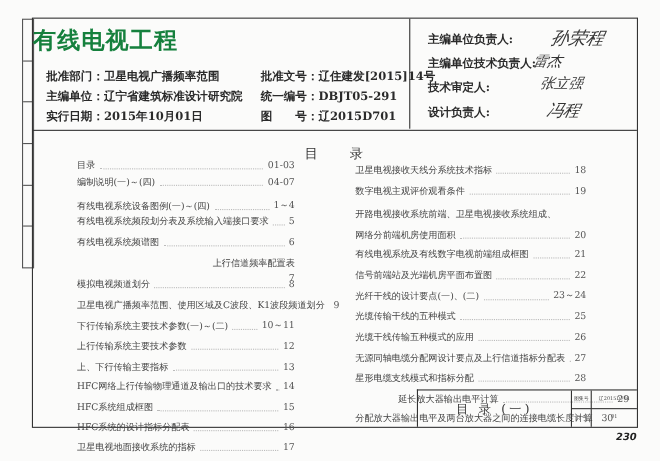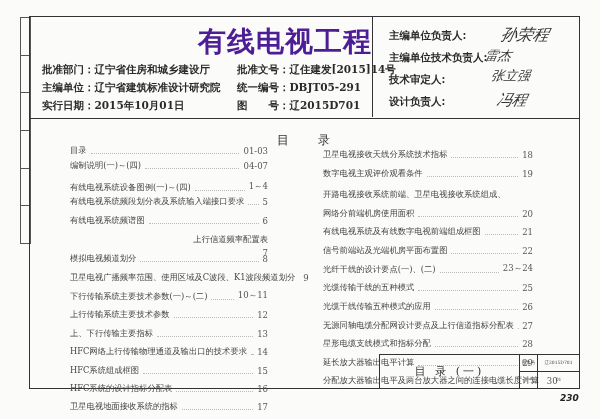--- a/index.html
+++ b/index.html
@@ -24,22 +24,22 @@
     position: absolute; left: 0; top: 0; width: 100%; height: 102px;
     border-bottom: 1.5px solid #333; box-sizing: border-box;
   }
   .header-left { position: absolute; left: 0; top: 0; width: 342px; height: 100px; }
   .header-right {
     position: absolute; left: 342px; top: 0; width: 207px; height: 100px;
     border-left: 1.5px solid #333;
     text-decoration: underline;
   }
   .main-title {
-    position: absolute; left: 0; width: 342px; top: 6px; text-align: right;
-    font-size: 28px; font-weight: bold; letter-spacing: 1px; color: #4c1d95;
+    position: absolute; left: 0; width: 342px; top: 6px; text-align: left;
+    font-size: 21px; font-weight: bold; letter-spacing: 1px; color: #15803d;
   }
   .meta-row { position: absolute; font-size: 10.5px; font-weight: bold; white-space: nowrap; color: #2a2a2a; }
   .meta-row .lbl { display: inline-block; }
   .resp-row {
     position: absolute; left: 16px; font-size: 10.5px; font-weight: bold;
     width: 95px; white-space: nowrap; color: #2a2a2a;
   }
   .sig {
     position: absolute; font-family: "DejaVu Serif", serif; font-style: italic;
     font-size: 13px; color: #333; transform: skewX(-12deg);
@@ -88,21 +88,21 @@
   <div class="cell"></div>
   <div class="cell"></div>
 </div>
 
 <div class="frame">
   <div class="header">
     <div class="header-left">
       <div class="main-title">有线电视工程</div>
 
       <div class="meta-row" style="left:12px; top:46px;">
-        <span class="lbl">批准部门：</span><span>辽宁省住房和城乡建设厅</span>
+        <span class="lbl">批准部门：</span><span>卫星电视广播频率范围</span>
       </div>
       <div class="meta-row" style="left:12px; top:64px;">
         <span class="lbl">主编单位：</span><span>辽宁省建筑标准设计研究院</span>
       </div>
       <div class="meta-row" style="left:12px; top:82px;">
         <span class="lbl">实行日期：</span><span>2015年10月01日</span>
       </div>
       <div class="meta-row" style="left:207px; top:46px;">
         <span class="lbl">批准文号：</span><span>辽住建发[2015]14号</span>
       </div>
@@ -255,21 +255,21 @@
     <div class="toc-row" style="top:175px; width:210px;">
         <span class="t">无源同轴电缆分配网设计要点及上行信道指标分配表</span>
         <span class="dots"></span>
         <span class="p">27</span>
       </div>
     <div class="toc-row" style="top:193px; width:210px;">
         <span class="t">星形电缆支线模式和指标分配</span>
         <span class="dots"></span>
         <span class="p">28</span>
       </div>
-    <div class="toc-row" style="top:212px; width:210px;">
+    <div class="toc-row" style="top:212px; width:210px;margin-left:39px;">
         <span class="t">延长放大器输出电平计算</span>
         <span class="dots"></span>
         <span class="p">29</span>
       </div>
     <div class="toc-row" style="top:230px; width:210px;">
         <span class="t">分配放大器输出电平及两台放大器之间的连接电缆长度计算</span>
         <span class="dots"></span>
         <span class="p">30</span>
       </div>
   </div>

